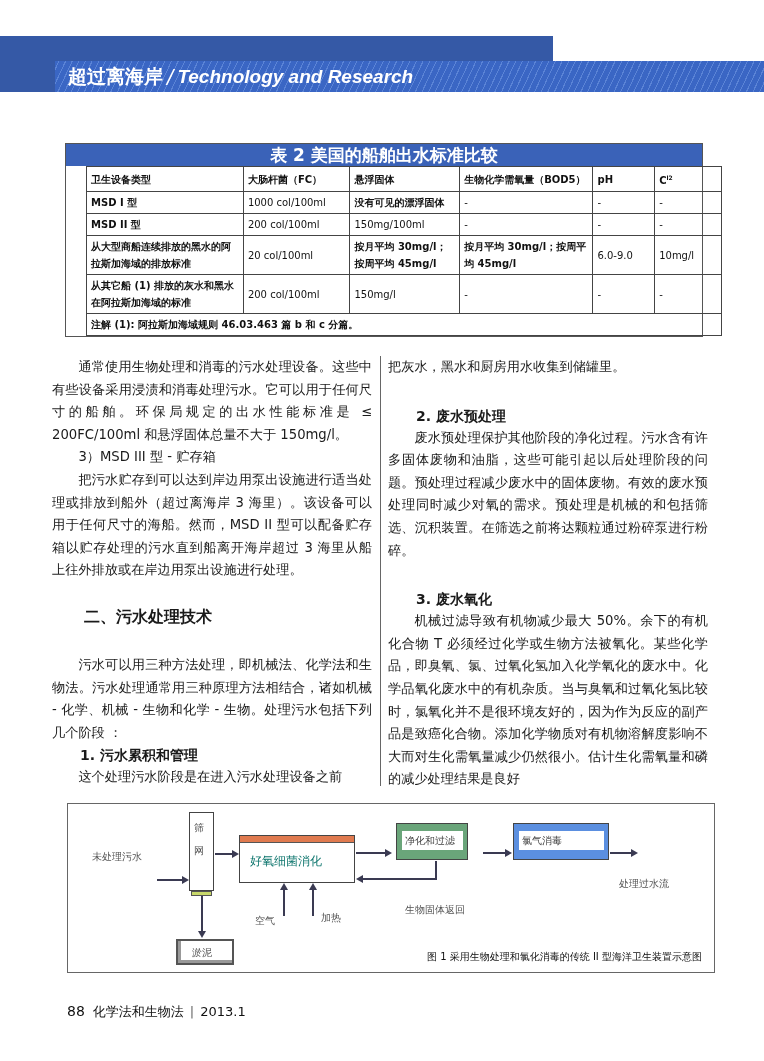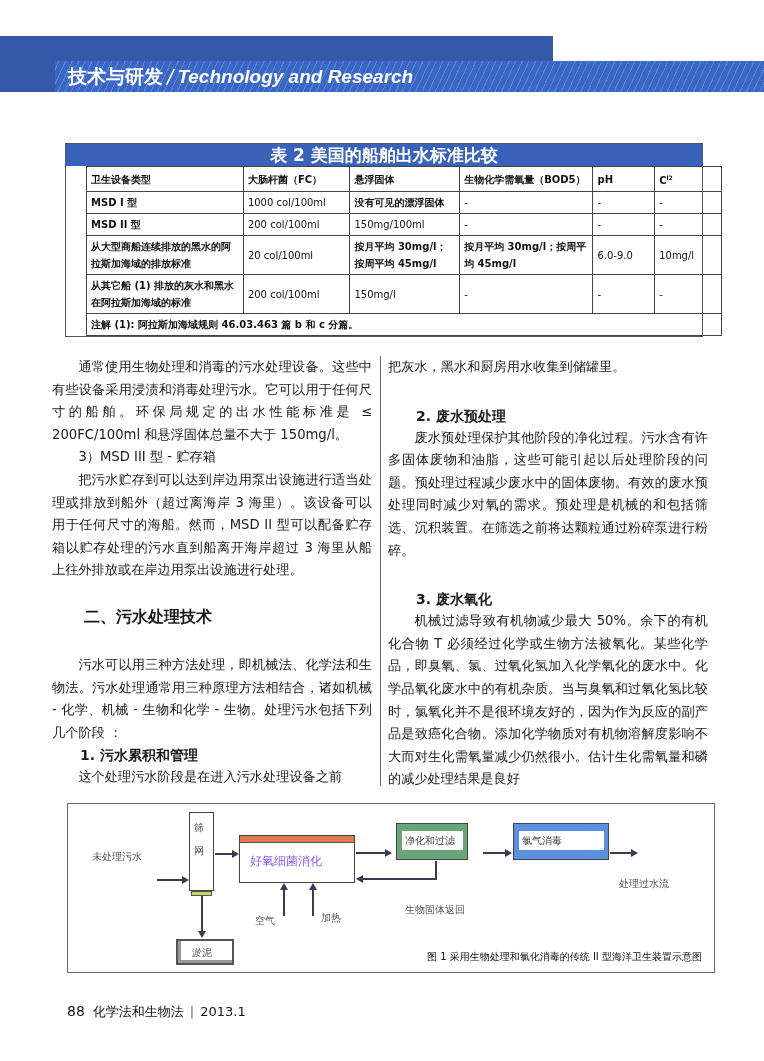--- a/index.html
+++ b/index.html
@@ -54,21 +54,21 @@
   .footer .bar { margin: 0 6px; color: #666; }
 </style>
 </head>
 <body>
 
 <div class="band-dark"></div>
 <div class="band-light">
   <div class="left-dark"></div>
 </div>
 <div class="band-title">
-  <span>技术与研发</span><span class="sep">/</span><span class="en">Technology and Research</span>
+  <span>超过离海岸</span><span class="sep">/</span><span class="en">Technology and Research</span>
 </div>
 
 <div class="tbl-wrap">
   <div class="tbl-caption">表 2 美国的船舶出水标准比较</div>
   <table>
     <colgroup>
       <col style="width:158px">
         <col style="width:107px">
         <col style="width:110px">
         <col style="width:134px">
@@ -161,21 +161,21 @@
 
   <div class="box" style="left:108px;top:135px;width:58px;height:26px;border:2px solid #555;box-shadow:inset 3px -3px 0 #999;">
     <div class="lbl" style="left:14px;top:5px;">淤泥</div>
   </div>
 
   <div class="arrow-h" style="left:147px;top:49px;width:18px;"></div>
   <div class="head-r" style="left:164px;top:46px;"></div>
 
   <div class="box" style="left:171px;top:31px;width:116px;height:48px;">
     <div style="position:absolute;left:0;top:0;right:0;height:7px;background:#e07a4f;border-bottom:1px solid #555;"></div>
-    <div style="position:absolute;left:10px;top:17px;font-size:12px;color:#8b5cf6;white-space:nowrap;">好氧细菌消化</div>
+    <div style="position:absolute;left:10px;top:17px;font-size:12px;color:#0f766e;white-space:nowrap;">好氧细菌消化</div>
   </div>
 
   <div class="arrow-v" style="left:215px;top:85px;height:27px;"></div>
   <div class="head-u" style="left:212px;top:79px;"></div>
   <div class="arrow-v" style="left:244px;top:85px;height:27px;"></div>
   <div class="head-u" style="left:241px;top:79px;"></div>
   <div class="lbl" style="left:187px;top:110px;">空气</div>
   <div class="lbl" style="left:253px;top:107px;">加热</div>
 
   <div class="arrow-h" style="left:288px;top:48px;width:30px;"></div>

